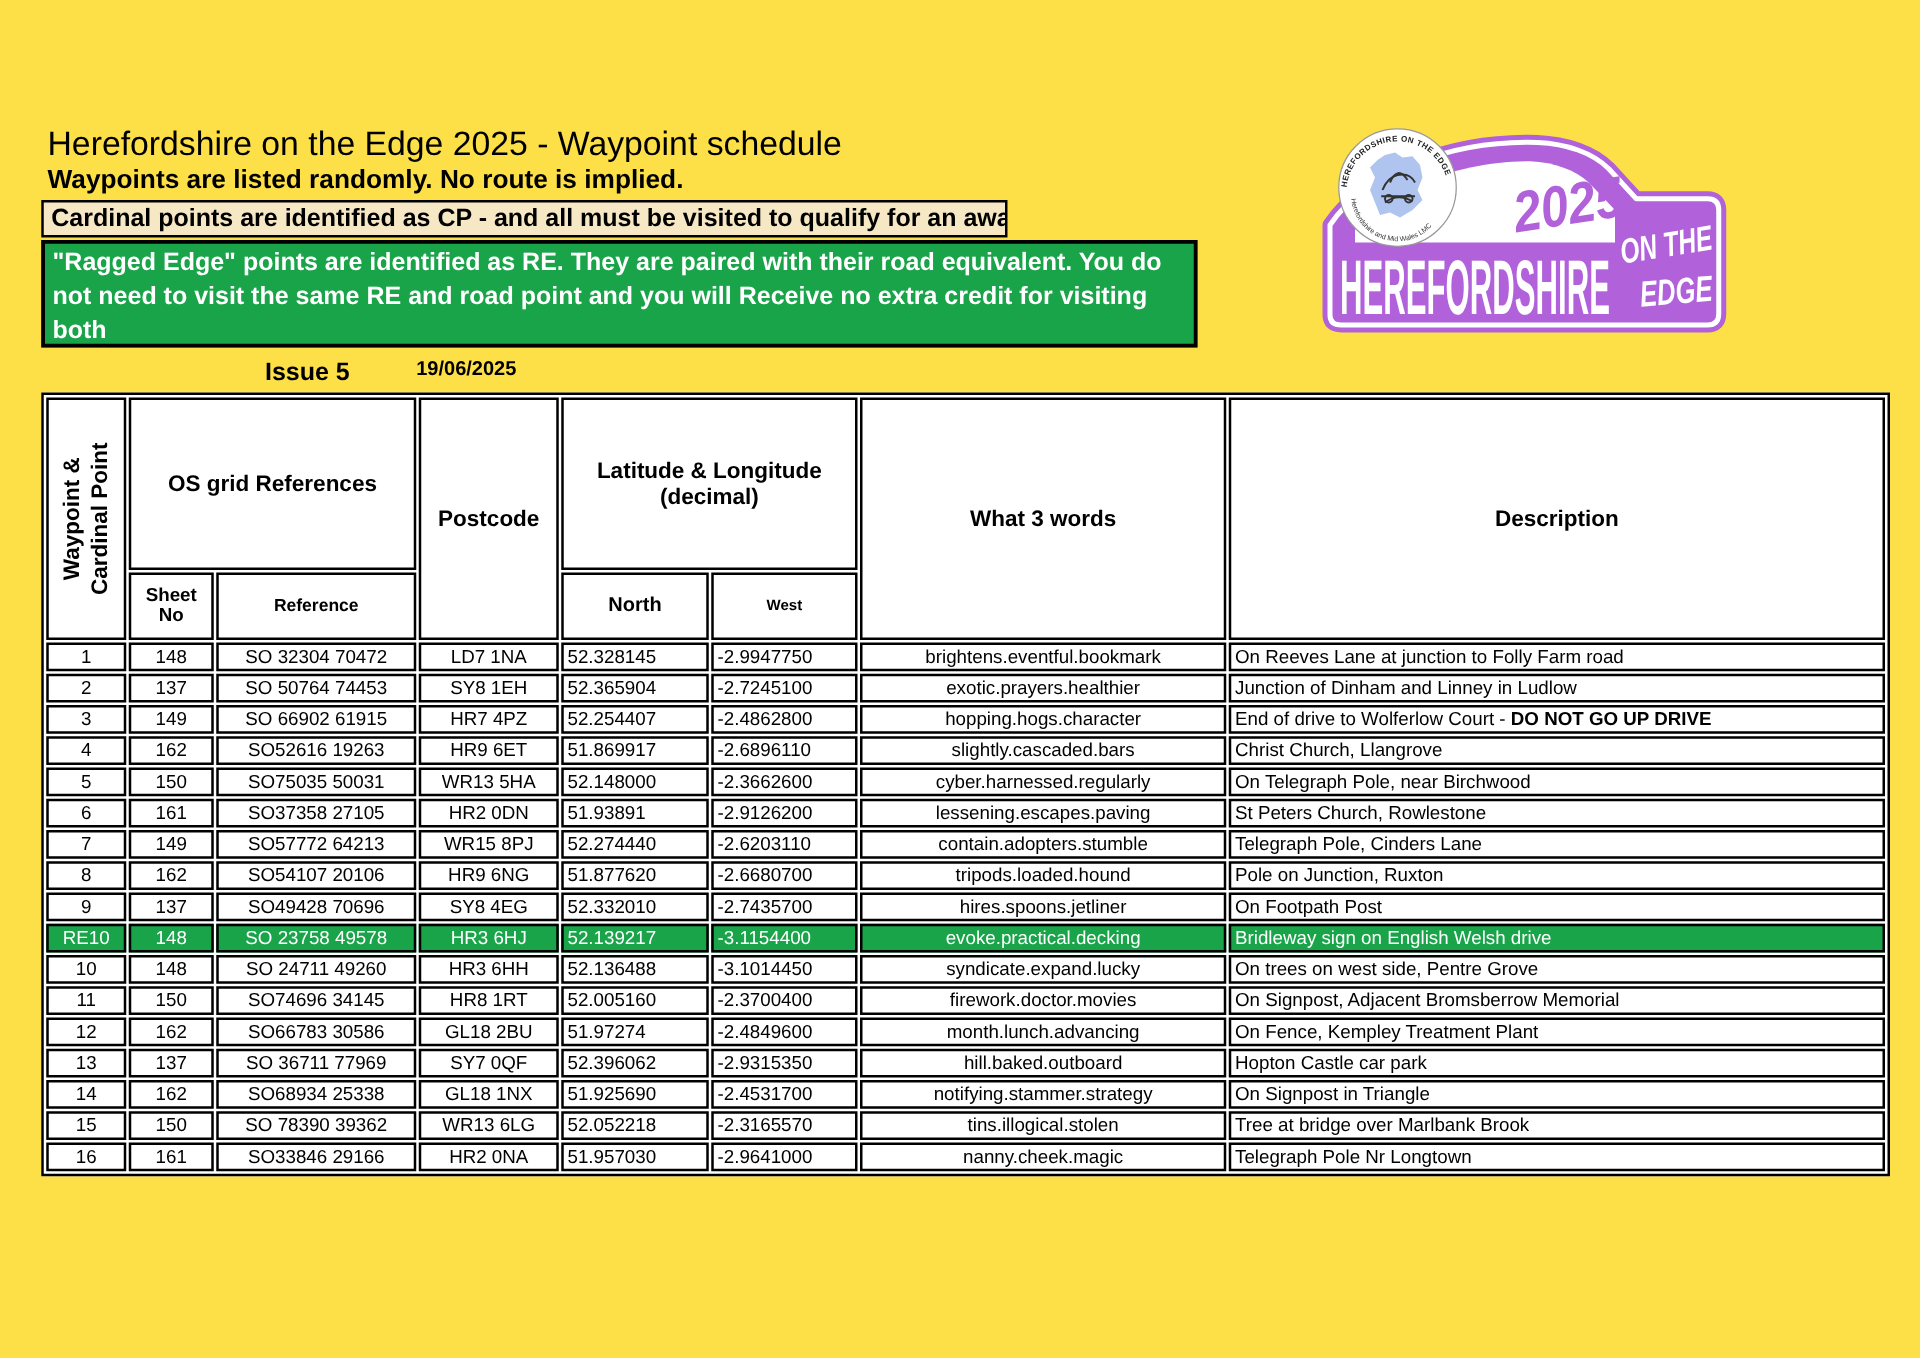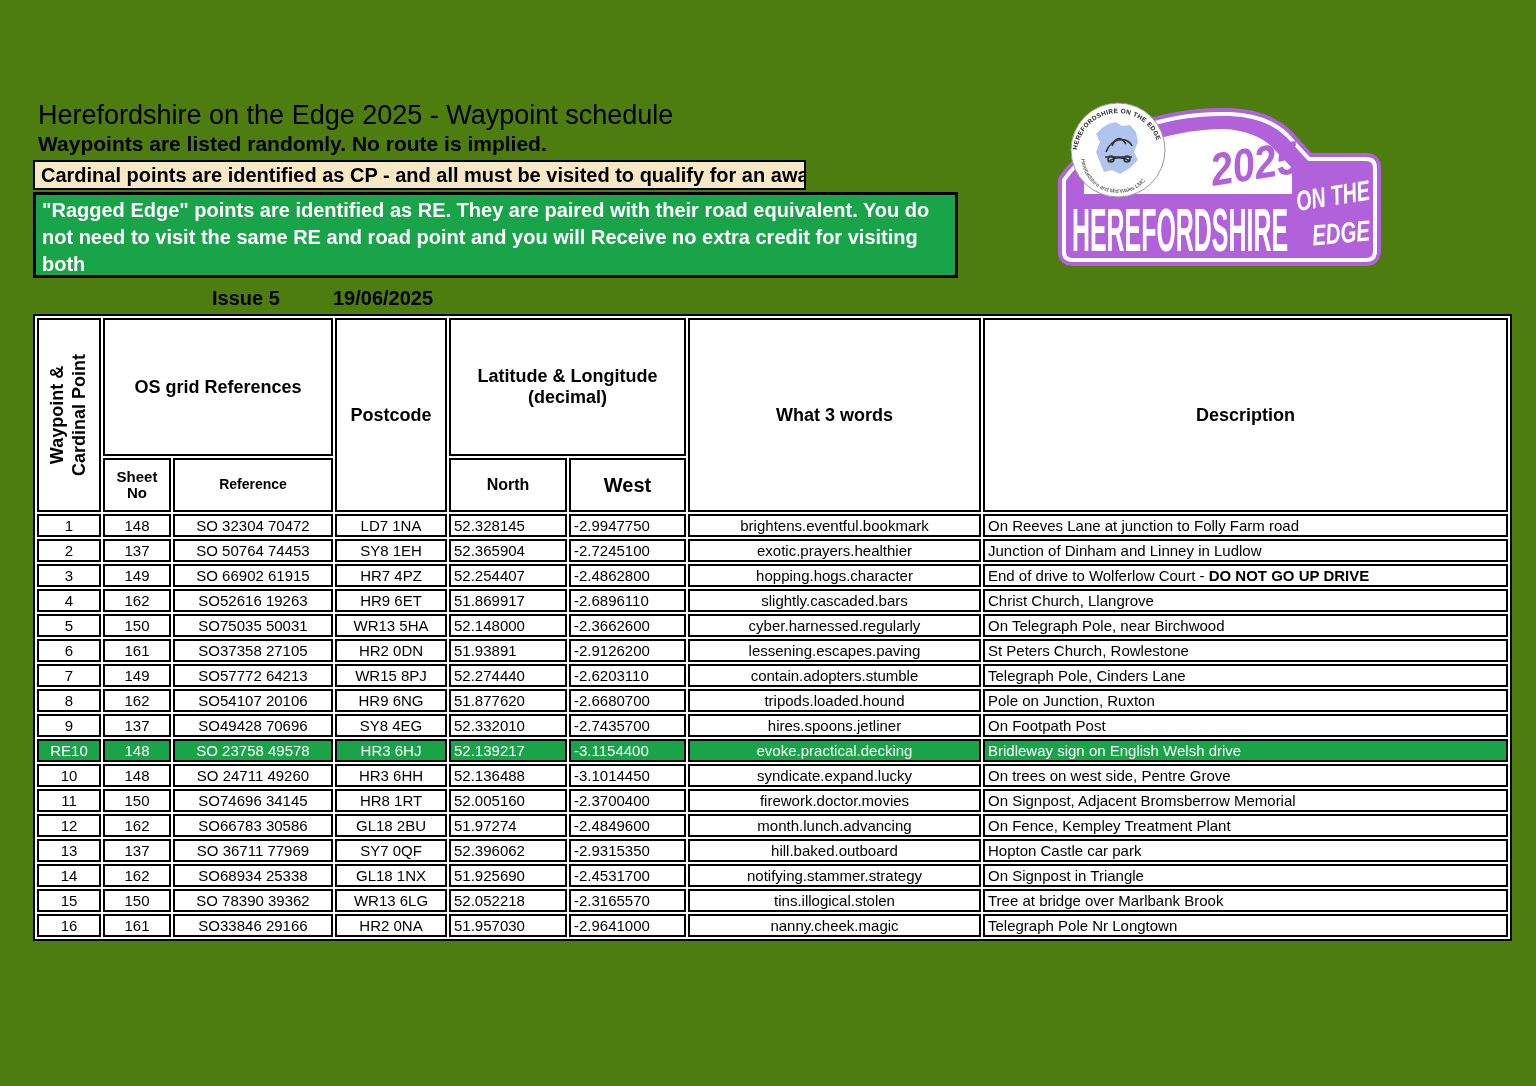--- a/index.html
+++ b/index.html
@@ -7,38 +7,38 @@
     --cream:#F6E7C5;
     --purple:#B161DA;
     --map-blue:#AFC4EE;
   }
   *{box-sizing:border-box;}
   html,body{margin:0;padding:0;}
   body{
     width:1536px;height:1086px;background:#fff;
     font-family:"Liberation Sans",sans-serif;color:#000;
   }
-  .page{position:relative;width:1536px;height:1086px;overflow:hidden;background:#4d7c0f;padding-left:40px;}
+  .page{position:relative;width:1536px;height:1086px;overflow:hidden;background:#fde047;padding-left:40px;}
 
   .title{position:absolute;left:38px;top:100px;font-size:27px;font-weight:400;letter-spacing:0;}
   .subtitle{position:absolute;left:38px;top:132px;font-size:21px;font-weight:700;}
 
   .note-cream{
     position:absolute;left:33px;top:160px;width:773px;height:30px;
     background:var(--cream);border:2px solid #000;
     font-size:20px;font-weight:700;line-height:26px;padding:0 6px;white-space:nowrap;overflow:hidden;
   }
   .note-green{
     position:absolute;left:33px;top:192px;width:925px;height:86px;
     background:var(--green);border:3px solid #000;color:#fff;
     font-size:20px;font-weight:700;line-height:27px;padding:2px 6px;
   }
 
   .issue-label{position:absolute;left:212px;top:287px;font-size:20px;font-weight:700;}
-  .issue-date{position:absolute;left:333px;top:287px;font-size:20px;font-weight:700;}
+  .issue-date{position:absolute;left:333px;top:287px;font-size:16px;font-weight:700;}
 
   
   table.wp{
     position:absolute;left:33px;top:314px;width:1473px;
     border-collapse:separate;border-spacing:2px;
     border:2px solid #000;background:#fff;table-layout:fixed;
   }
   table.wp th,table.wp td{border:2px solid #000;background:#fff;overflow:hidden;}
   table.wp th{font-weight:700;vertical-align:middle;text-align:center;padding:0 2px;}
   .hr1{height:138px;}
@@ -139,21 +139,21 @@
         <th colspan="2" class="h-main">OS grid References</th>
         <th rowspan="2" class="h-main">Postcode</th>
         <th colspan="2" class="h-main">Latitude &amp; Longitude (decimal)</th>
         <th rowspan="2" class="h-main">What 3 words</th>
         <th rowspan="2" class="h-main">Description</th>
       </tr>
       <tr class="hr2">
         <th class="h-sub">Sheet No</th>
         <th class="h-sub h-ref">Reference</th>
         <th class="h-sub" style="font-size:16px">North</th>
-        <th class="h-sub" style="font-size:20px">West</th>
+        <th class="h-sub" style="font-size:12px">West</th>
       </tr>
     </thead>
     <tbody>
         <tr>
           <td class="c-wp">1</td>
           <td class="c-sheet">148</td>
           <td class="c-ref">SO 32304 70472</td>
           <td class="c-pc">LD7 1NA</td>
           <td class="c-north">52.328145</td>
           <td class="c-west">-2.9947750</td>

